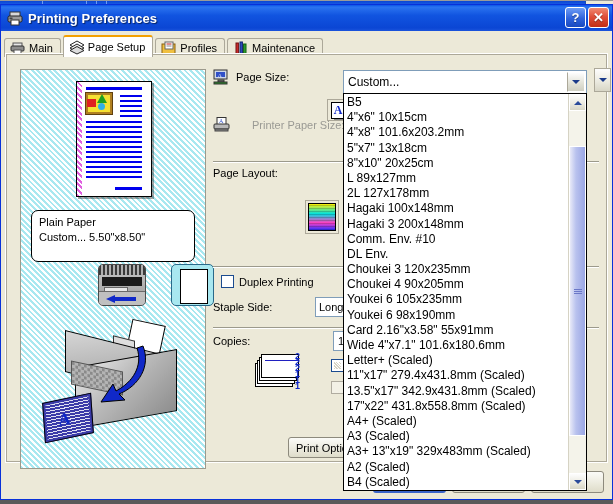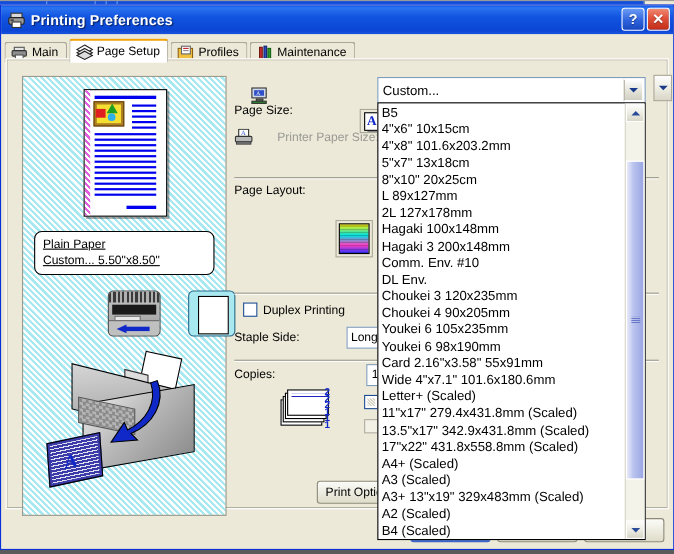--- a/index.html
+++ b/index.html
@@ -139,25 +139,25 @@
     position: absolute; left: 8px; top: 10px; width: 28px; height: 23px;
     background: #b08020; border: 1px solid #604010; box-sizing: border-box;
   }
   .pic-yellow { position:absolute; left:2px; top:2px; width:22px; height:17px; background:#f5e032; }
   .pic-red { position:absolute; left:1px; top:6px; width:9px; height:8px; background:#e02020; }
   .pic-tree { position:absolute; left:11px; top:1px; width:0;height:0;
     border-left:5px solid transparent;border-right:5px solid transparent;border-bottom:9px solid #20a020;}
   .pic-dot { position:absolute; left:12px; top:10px; width:7px; height:7px; border-radius:50%; background:#30b0e8; }
 
   .info-box {
-    position: absolute; left: 10px; top: 140px; width: 164px; height: 40px;
+    position: absolute; left: 10px; top: 140px; width: 164px; height: 52px;
     background: #fff; border: 1px solid #000; border-radius: 7px;
     box-sizing: border-box;
     padding: 4px 0 0 7px;
-    font-size: 11px; line-height: 15px; color: #000; text-decoration: underline;
+    font-size: 11px; line-height: 15px; color: #000;
   }
 
   .media-icon {
     position: absolute; left: 77px; top: 194px; width: 48px; height: 42px;
     background: linear-gradient(to bottom,#c8c8c8,#9a9a9a);
     border: 1px solid #4a4a4a; border-radius: 5px; box-sizing: border-box;
     overflow: hidden;
   }
   .mi-top { position:absolute; left:0; top:0; right:0; height:10px;
     background: repeating-linear-gradient(90deg,#3a3a3a 0 2px,#b0b0b0 2px 4px); }
@@ -538,21 +538,21 @@
               <div class="pout-a">A</div>
             </div>
             <svg class="big-arrow" viewBox="0 0 58 62">
               <path d="M48 2 C56 22, 44 42, 24 50 L30 56 L6 58 L18 40 L21 47 C38 38, 48 22, 42 4 Z" fill="#1028c8" stroke="#000" stroke-width="1"></path>
             </svg>
           </div>
         </div>
 
         <div class="settings">
 
-          <div class="row" style="left:0; top:10px;flex-direction:column;">
+          <div class="row" style="left:0; top:0;">
             <span class="ico16">
               <svg viewBox="0 0 18 16" width="18" height="16">
                 <rect x="1" y="1" width="13" height="9" fill="#cfd8e8" stroke="#333"></rect>
                 <rect x="3" y="3" width="9" height="5" fill="#3050c8"></rect>
                 <text x="5" y="7.5" font-size="5" fill="#fff" font-family="Liberation Serif, serif">A</text>
                 <rect x="5" y="11" width="6" height="2" fill="#777" stroke="#333"></rect>
                 <rect x="1" y="13" width="13" height="2" fill="#2a8a2a" stroke="#333"></rect>
               </svg>
             </span>
             <span class="lbl">Page Size:</span>

